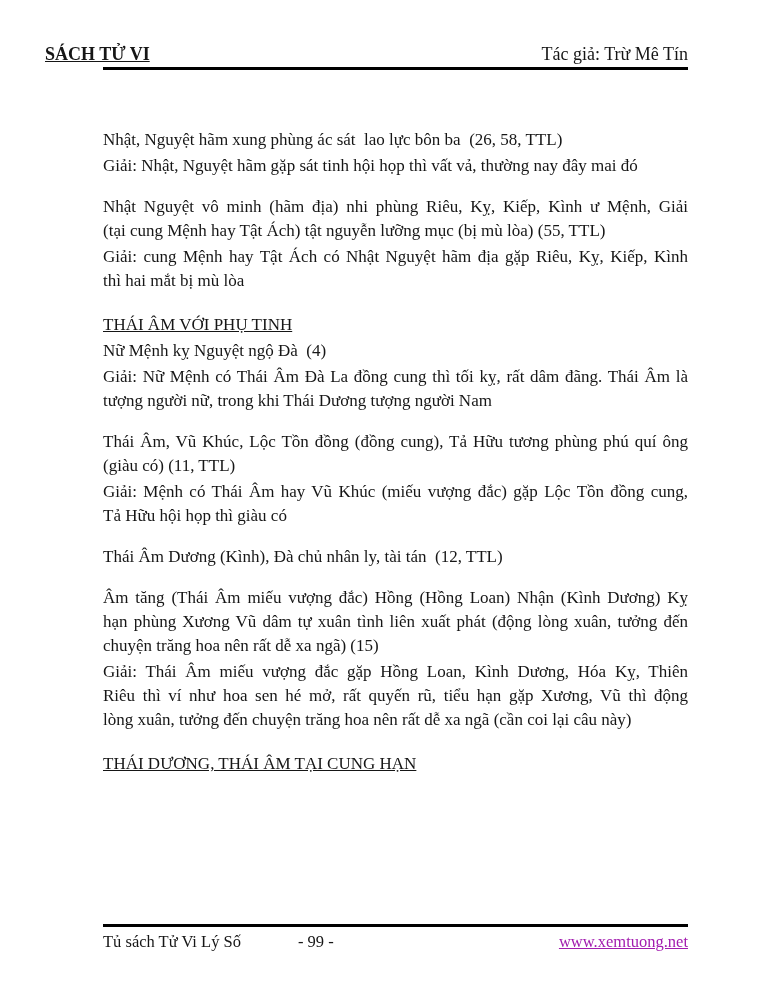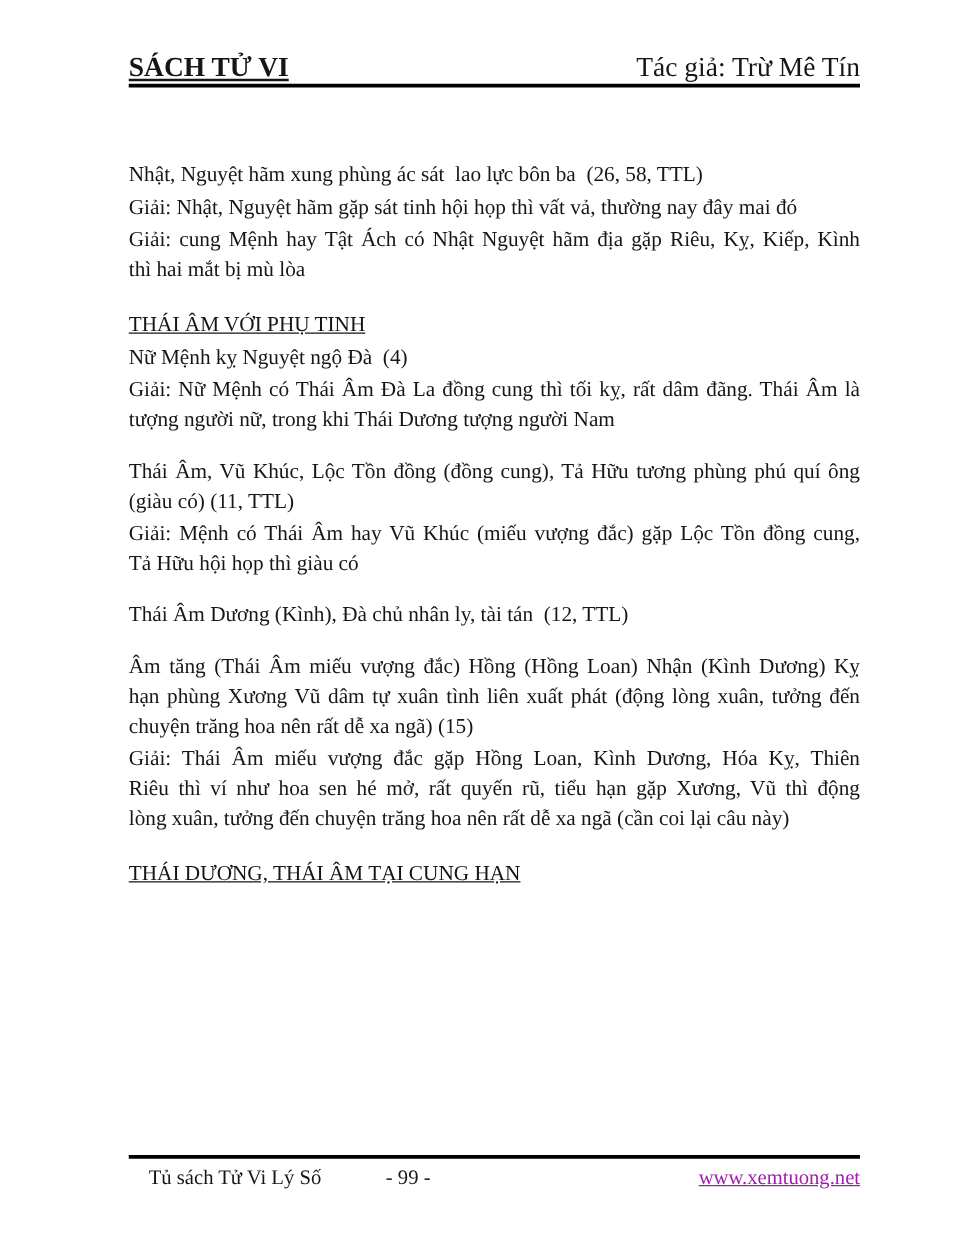--- a/index.html
+++ b/index.html
@@ -3,39 +3,39 @@
 <meta charset="utf-8">
 <style>
   html,body{margin:0;padding:0;background:#ffffff;}
   .page{
     position:relative;width:765px;height:990px;background:#ffffff;
     font-family:"Liberation Serif","DejaVu Serif",serif;color:#161616;
     overflow:hidden;
   }
   .header{
     display:flex;justify-content:space-between;align-items:baseline;
-    margin:0 77px 0 103px;padding-top:44px;font-size:22px;line-height:20px;
+    margin:0 77px 0 45px;padding-top:44px;font-size:18px;line-height:20px;
   }
   .book-title{font-weight:bold;text-decoration:underline;}
   .author{font-weight:normal;}
   .header-rule{height:3px;background:#000;margin:3px 77px 0 103px;}
   .content{
     margin:58px 77px 0 103px;font-size:17px;line-height:24px;
   }
   .para{margin:0 0 2px 0;}
   .para.gap{margin-top:17px;}
   .line{text-align:left;}
   .line.just{text-align:justify;text-align-last:justify;}
   .heading{margin:20px 0 2px 0;text-decoration:underline;}
   .footer-rule{position:absolute;left:103px;right:77px;top:924px;height:3px;background:#000;}
   .footer{
     position:absolute;left:103px;right:77px;top:931px;
     display:flex;align-items:baseline;font-size:16.5px;line-height:22px;
   }
-  .footer .f-left{flex:1;text-align:left;margin-left:16px;}
+  .footer .f-left{flex:1;text-align:left;}
   .footer .f-center{flex:1;text-align:left;}
   .footer .f-right{flex:1;text-align:right;}
   .site-link{color:#a21caf;text-decoration:underline;cursor:pointer;}
 </style>
 </head>
 <body>
 
 <div class="page">
 
   <div class="header">
@@ -43,20 +43,24 @@
     <span class="author">Tác giả: Trừ Mê Tín</span>
   </div>
   <div class="header-rule"></div>
 
   <div class="content">
       <div class="para">
         <div class="line">Nhật, Nguyệt hãm xung phùng ác sát&nbsp; lao lực bôn ba&nbsp; (26, 58, TTL)</div>
       </div>
       <div class="para">
         <div class="line">Giải: Nhật, Nguyệt hãm gặp sát tinh hội họp thì vất vả, thường nay đây mai đó</div>
+      </div>
+      <div class="para gap">
+        <div class="line just">Nhật Nguyệt vô minh (hãm địa) nhi phùng Riêu, Kỵ, Kiếp, Kình ư Mệnh, Giải</div>
+        <div class="line">(tại cung Mệnh hay Tật Ách) tật nguyễn lưỡng mục (bị mù lòa) (55, TTL)</div>
       </div>
       <div class="para">
         <div class="line just">Giải: cung Mệnh hay Tật Ách có Nhật Nguyệt hãm địa gặp Riêu, Kỵ, Kiếp, Kình</div>
         <div class="line">thì hai mắt bị mù lòa</div>
       </div>
       <div class="heading">THÁI ÂM VỚI PHỤ TINH</div>
       <div class="para">
         <div class="line">Nữ Mệnh kỵ Nguyệt ngộ Đà&nbsp; (4)</div>
       </div>
       <div class="para">

